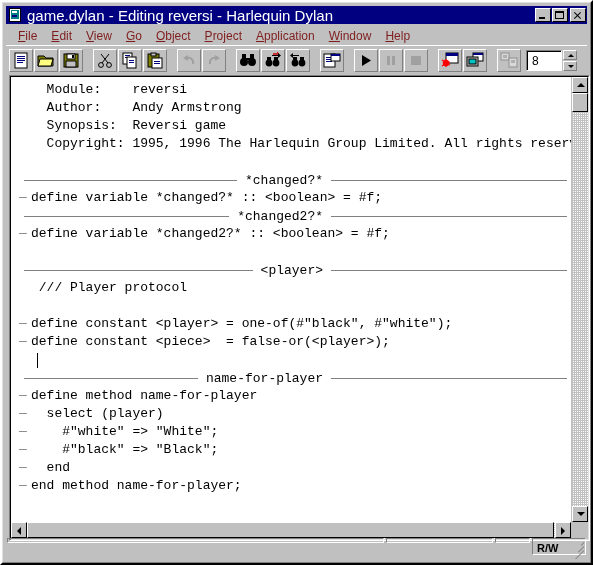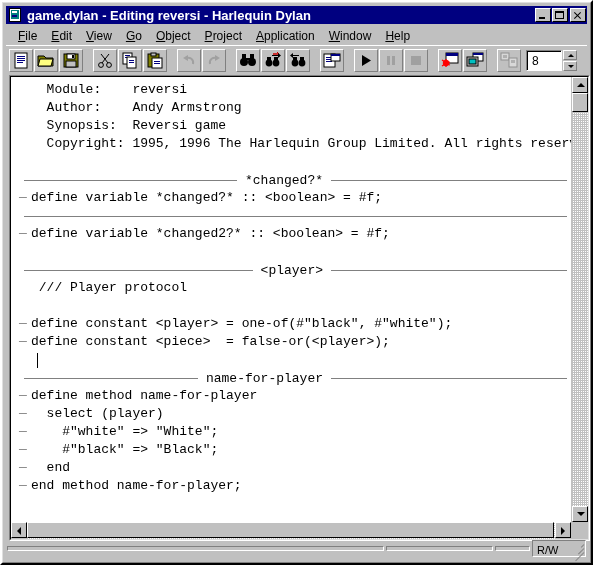--- a/index.html
+++ b/index.html
@@ -69,22 +69,22 @@
     width: 5px; height: 2px;
     background: #ffffff;
   }
   .title-icon .glyph3 {
     position: absolute; left: 4px; top: 7px;
     width: 5px; height: 2px;
     background: #000080;
   }
   .title-text {
     color: #ffffff;
-    font-size: 13px;
-    font-weight: bold;
+    font-size: 15px;
+    font-weight: normal;
     white-space: nowrap;
     flex: 1 1 auto;
     overflow: hidden;
   }
   .title-buttons { display: flex; gap: 0px; flex: 0 0 auto; }
   .tbtn {
     width: 16px; height: 14px;
     background: #c0c0c0;
     border-top: 1px solid #ffffff;
     border-left: 1px solid #ffffff;
@@ -115,21 +115,21 @@
     position: absolute;
     left: 3px; top: 23px; right: 3px;
     height: 19px;
     display: flex;
     align-items: center;
     padding-left: 5px;
     box-sizing: border-box;
   }
   .menu-item {
     font-size: 12px;
-    color: #000000;
+    color: #7f1d1d;
     padding: 2px 7px 2px 7px;
     white-space: nowrap;
     cursor: default;
   }
   .menu-item .acc { text-decoration: underline; }
 
   .menu-sep-line {
     position: absolute;
     left: 3px; top: 42px; right: 3px;
     height: 2px;
@@ -347,21 +347,22 @@
     border-bottom: 1px solid #000000;
     box-sizing: border-box;
   }
 
   
   .statusbar {
     position: absolute;
     left: 4px; right: 4px; bottom: 4px;
     height: 20px;
     display: flex;
-    align-items: center;
+    align-items: flex-start;
+    font-weight: bold;
   }
   .status-panel {
     border-top: 1px solid #808080;
     border-left: 1px solid #808080;
     border-right: 1px solid #ffffff;
     border-bottom: 1px solid #ffffff;
     box-sizing: border-box;
     margin-right: 2px;
     font-size: 11px;
     color: #000000;
@@ -619,20 +620,21 @@
             <div class="code-line"><span class="gutter-blank"></span><span>  Copyright: 1995, 1996 The Harlequin Group Limited. All rights reserved.</span></div>
             <div class="code-line"><span class="gutter-blank"></span><span></span></div>
             <div class="sep-line">
               <div class="rule-l"></div>
               <div class="sep-label">*changed?*</div>
               <div class="rule-r"></div>
             </div>
             <div class="code-line"><span class="gutter-dash">—</span><span>define variable *changed?* :: &lt;boolean&gt; = #f;</span></div>
             <div class="sep-line">
               <div class="rule-l"></div>
+              <div class="sep-label">*changed2?*</div>
               <div class="rule-r"></div>
             </div>
             <div class="code-line"><span class="gutter-dash">—</span><span>define variable *changed2?* :: &lt;boolean&gt; = #f;</span></div>
             <div class="code-line"><span class="gutter-blank"></span><span></span></div>
             <div class="sep-line">
               <div class="rule-l"></div>
               <div class="sep-label">&lt;player&gt;</div>
               <div class="rule-r"></div>
             </div>
             <div class="code-line"><span class="gutter-blank"></span><span> /// Player protocol</span></div>

